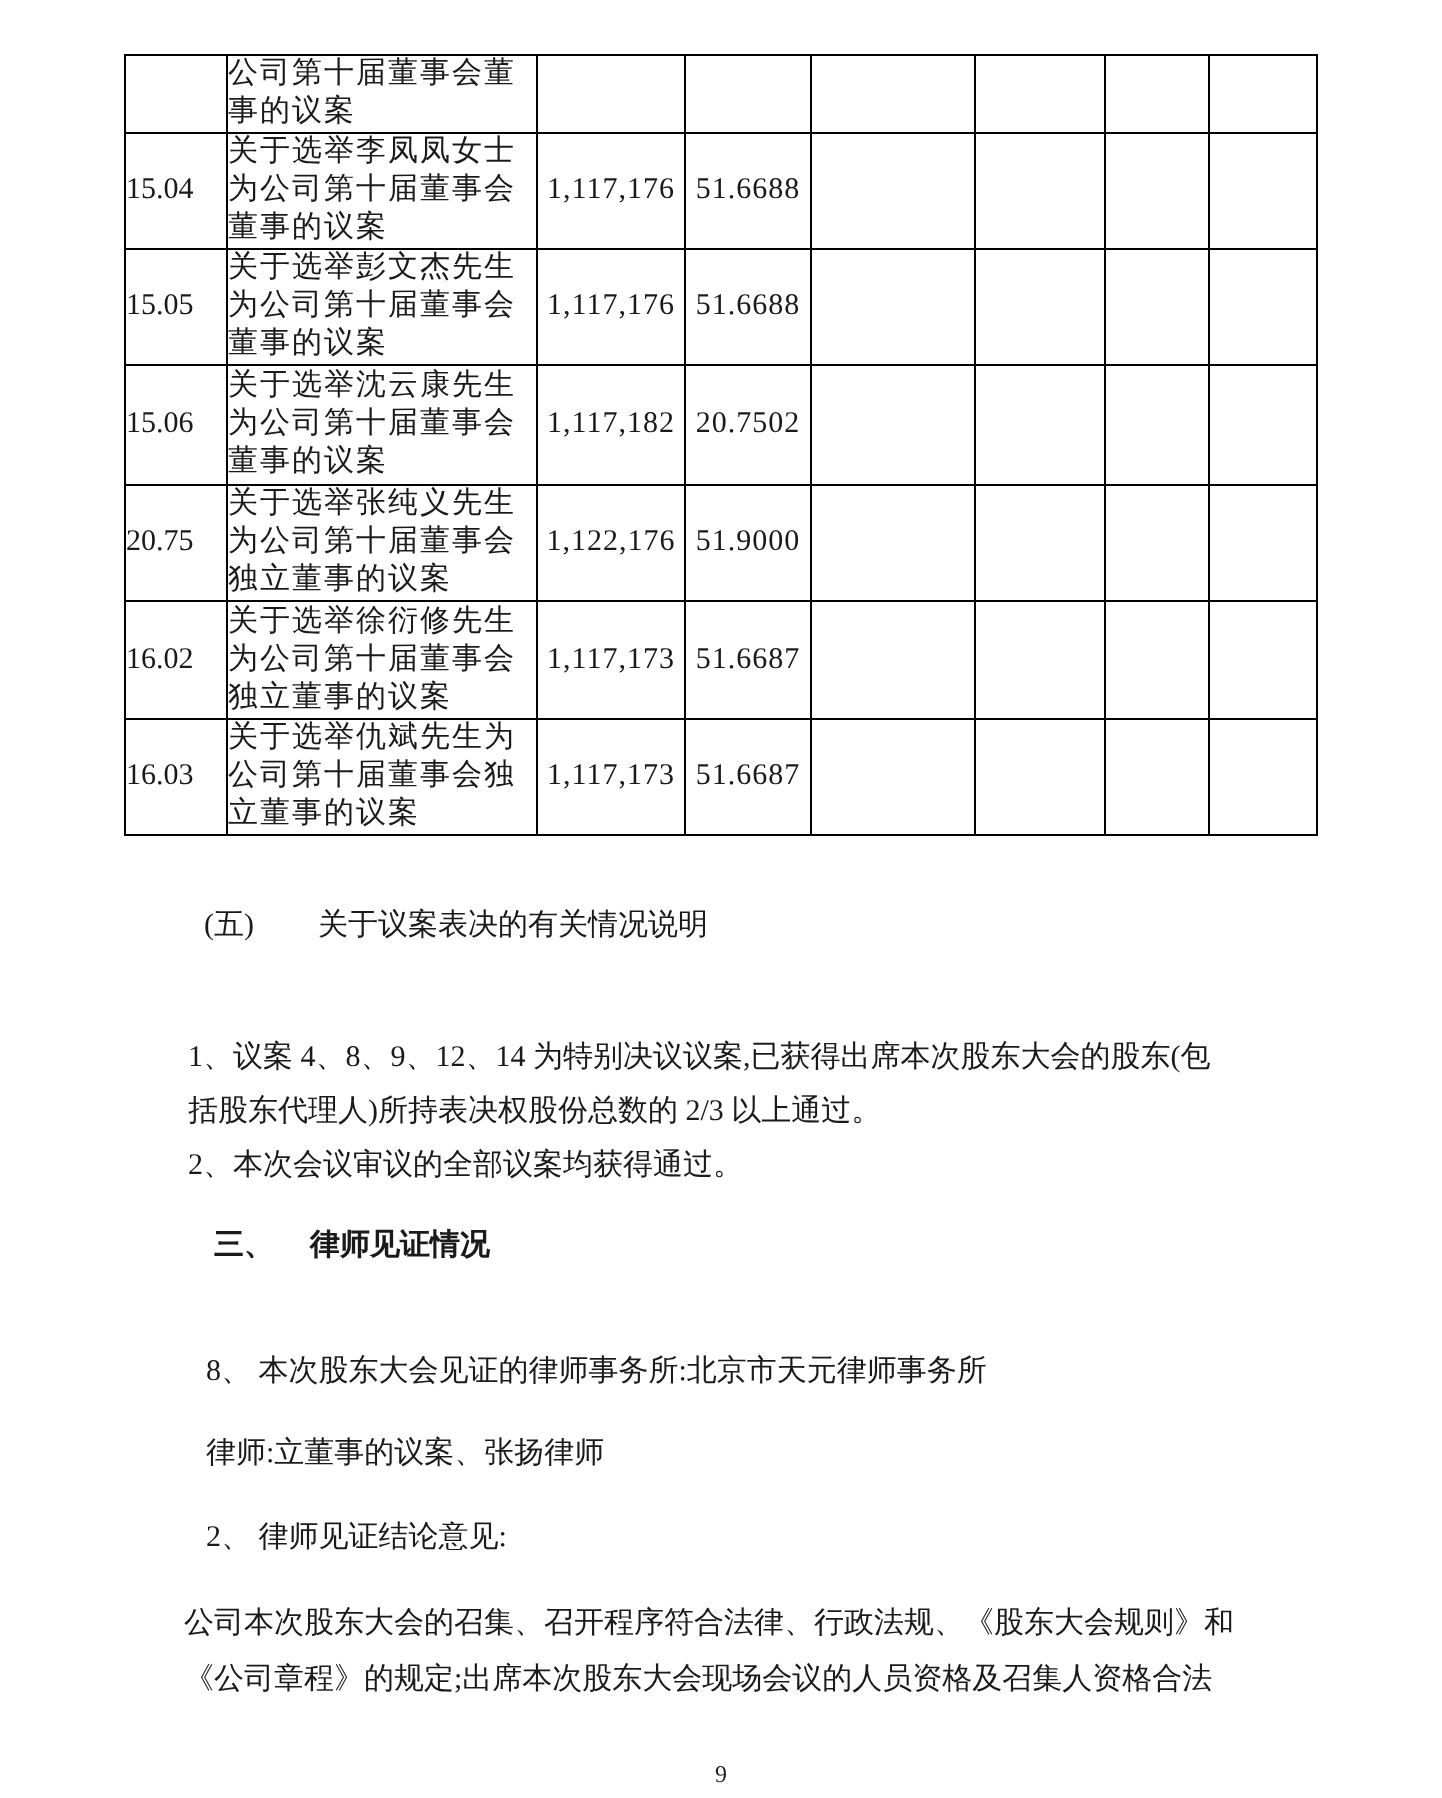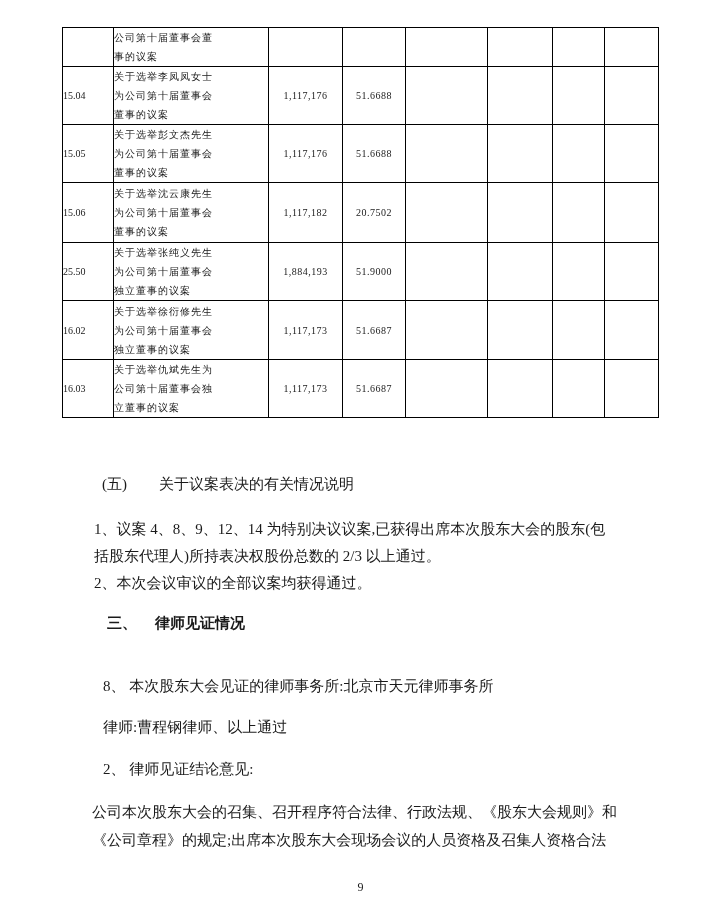--- a/index.html
+++ b/index.html
@@ -21,21 +21,21 @@
     top: 27px;
   }
   table.vote-table {
     border-collapse: collapse;
     table-layout: fixed;
     width: 596px;
   }
   table.vote-table td {
     border: 1px solid #000;
     padding: 0;
-    font-size: 10px;
+    font-size: 15px;
     line-height: 19px;
     vertical-align: middle;
     overflow: hidden;
   }
   tr.r0 { height: 38px; }
   tr.r1 { height: 58px; }
   tr.r2 { height: 57px; }
   tr.r3 { height: 60px; }
   tr.r4 { height: 58px; }
   tr.r5 { height: 59px; }
@@ -46,21 +46,21 @@
     padding-left: 6px;
     padding-right: 2px;
     letter-spacing: 1px;
     white-space: pre;
   }
   td.c-num  { text-align: center; letter-spacing: 0.5px; margin-left: 39px; }
 
   
   .tblock { position: absolute; font-size: 15px; white-space: pre-line; }
 
-  .sec5-heading { left: 102px; top: 474px; line-height: 20px; white-space: nowrap; }
+  .sec5-heading { left: 102px; top: 453px; line-height: 20px; white-space: nowrap; }
   .sec5-heading .h-title { margin-left: 32px; }
 
   .para1 { left: 94px; top: 516px; width: 570px; line-height: 27px; }
 
   .sec3-heading { left: 107px; top: 613px; line-height: 20px; font-weight: bold; white-space: nowrap; }
   .sec3-heading .h-title { margin-left: 18px; }
 
   .item1   { left: 103px; top: 676px; line-height: 20px; white-space: nowrap; }
   .lawyers { left: 103px; top: 717px; line-height: 20px; white-space: nowrap; }
   .item2   { left: 103px; top: 759px; line-height: 20px; white-space: nowrap; }
@@ -134,25 +134,25 @@
 为公司第十届董事会
 董事的议案</td>
           <td class="c-num">1,117,182</td>
           <td class="c-num">20.7502</td>
           <td class="c-empty"></td>
           <td class="c-empty"></td>
           <td class="c-empty"></td>
           <td class="c-empty"></td>
         </tr>
         <tr class="r4">
-          <td class="c-no">25.50</td>
+          <td class="c-no">20.75</td>
           <td class="c-text">关于选举张纯义先生
 为公司第十届董事会
 独立董事的议案</td>
-          <td class="c-num">1,884,193</td>
+          <td class="c-num">1,122,176</td>
           <td class="c-num">51.9000</td>
           <td class="c-empty"></td>
           <td class="c-empty"></td>
           <td class="c-empty"></td>
           <td class="c-empty"></td>
         </tr>
         <tr class="r5">
           <td class="c-no">16.02</td>
           <td class="c-text">关于选举徐衍修先生
 为公司第十届董事会
@@ -186,20 +186,20 @@
 
   <div class="tblock para1">1、议案 4、8、9、12、14 为特别决议议案,已获得出席本次股东大会的股东(包
 括股东代理人)所持表决权股份总数的 2/3 以上通过。
 2、本次会议审议的全部议案均获得通过。</div>
 
   <div class="tblock sec3-heading">
     <span class="h-label">三、</span><span class="h-title">律师见证情况</span>
   </div>
 
   <div class="tblock item1">8、 本次股东大会见证的律师事务所:北京市天元律师事务所</div>
-  <div class="tblock lawyers">律师:曹程钢律师、以上通过</div>
+  <div class="tblock lawyers">律师:立董事的议案、张扬律师</div>
   <div class="tblock item2">2、 律师见证结论意见:</div>
   <div class="tblock para2">公司本次股东大会的召集、召开程序符合法律、行政法规、《股东大会规则》和
 《公司章程》的规定;出席本次股东大会现场会议的人员资格及召集人资格合法</div>
 
   <div class="page-number">9</div>
 
 </div>
 
 </body></html>

